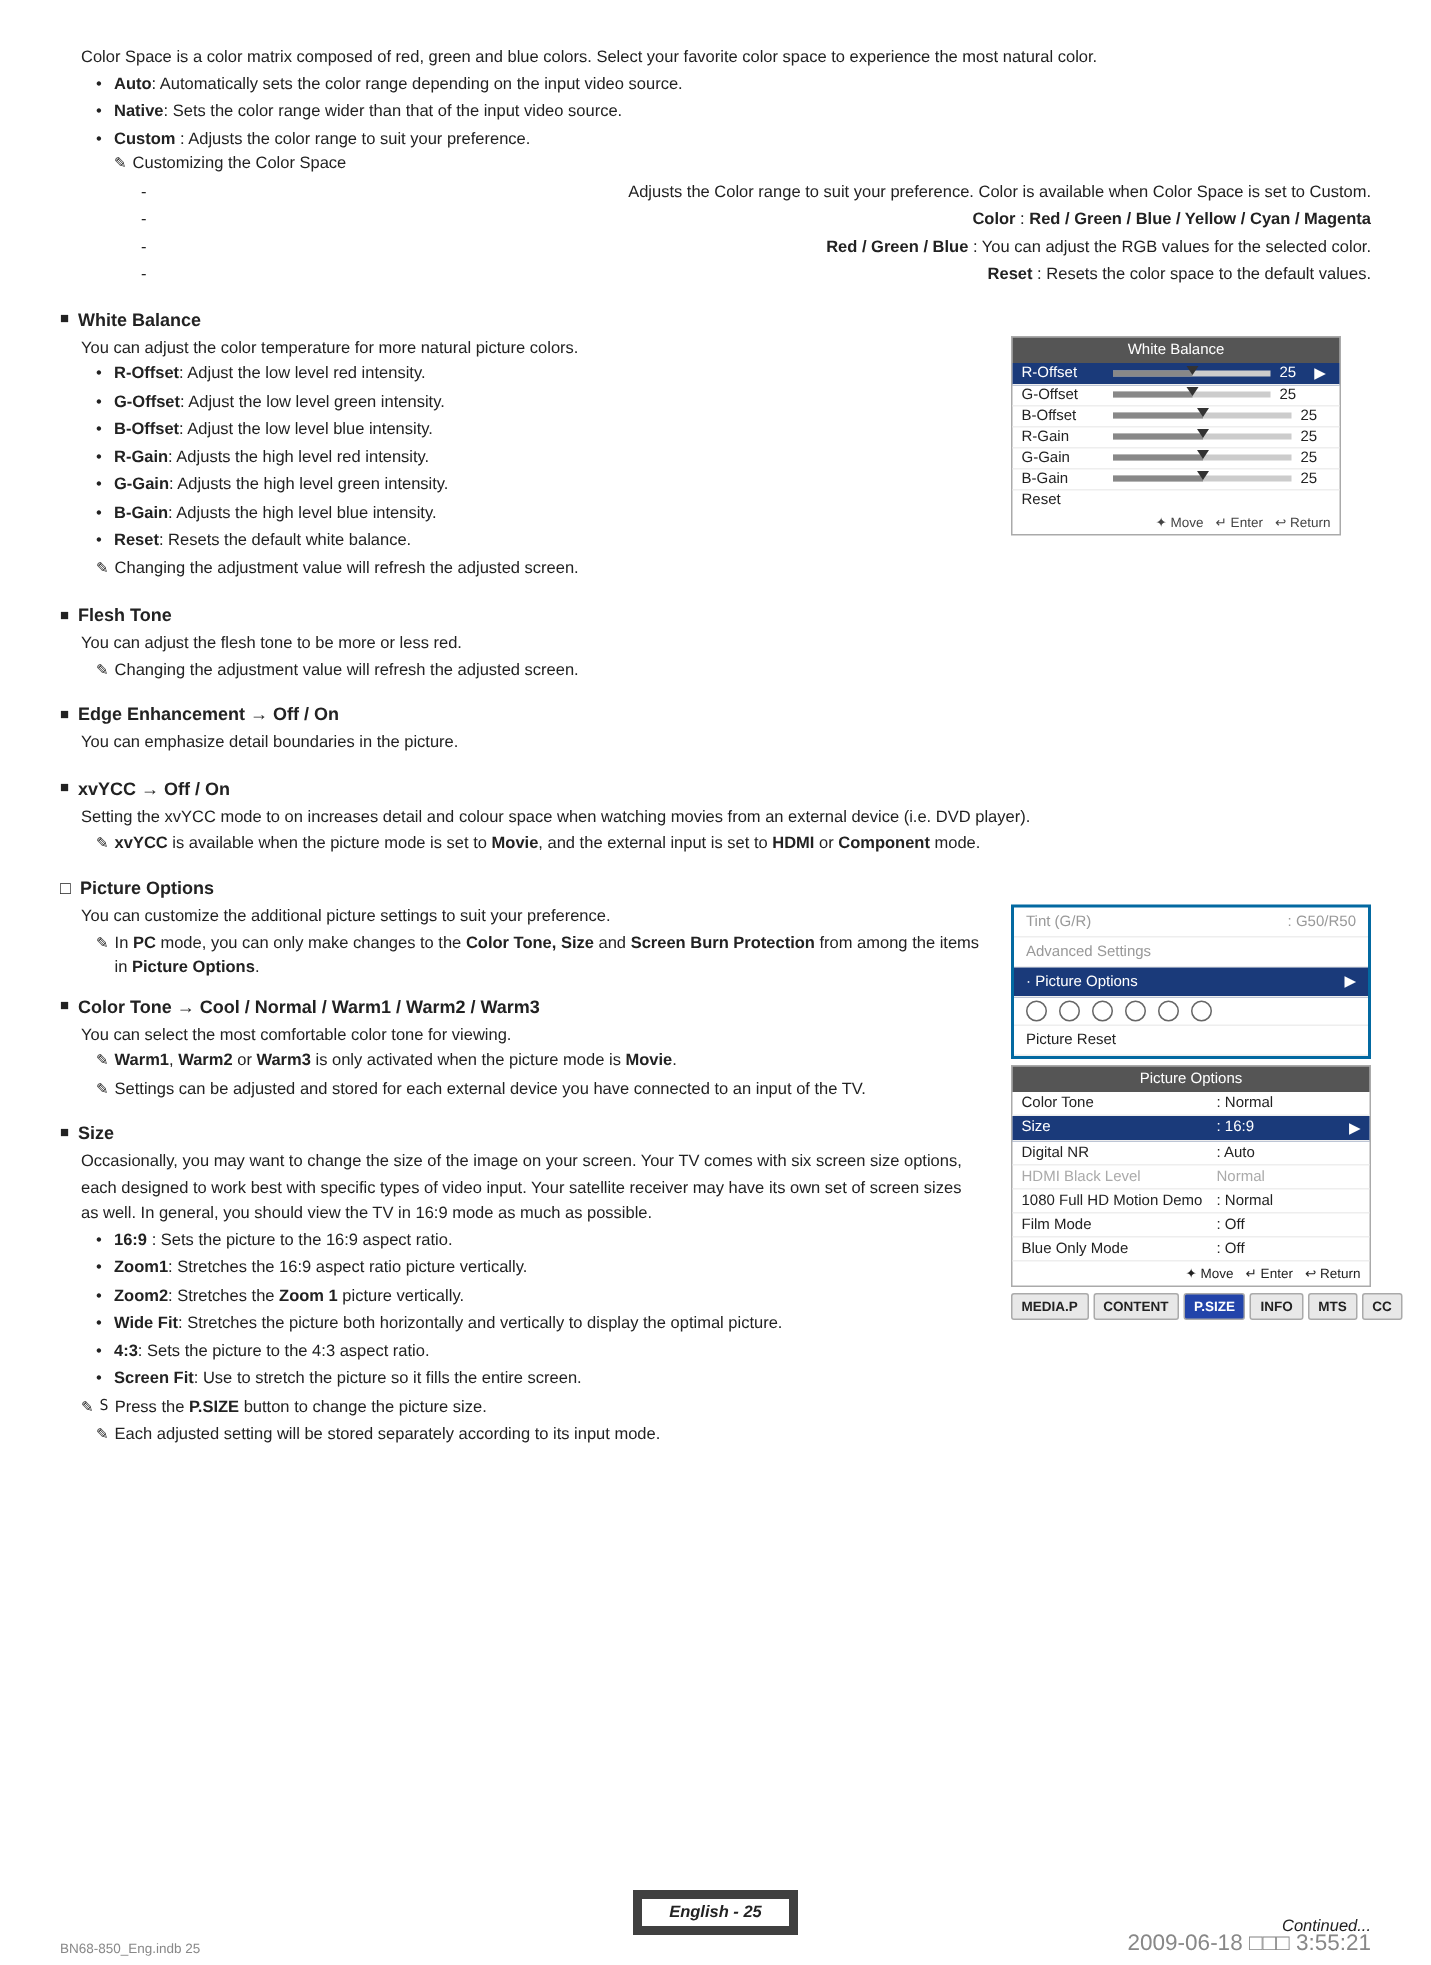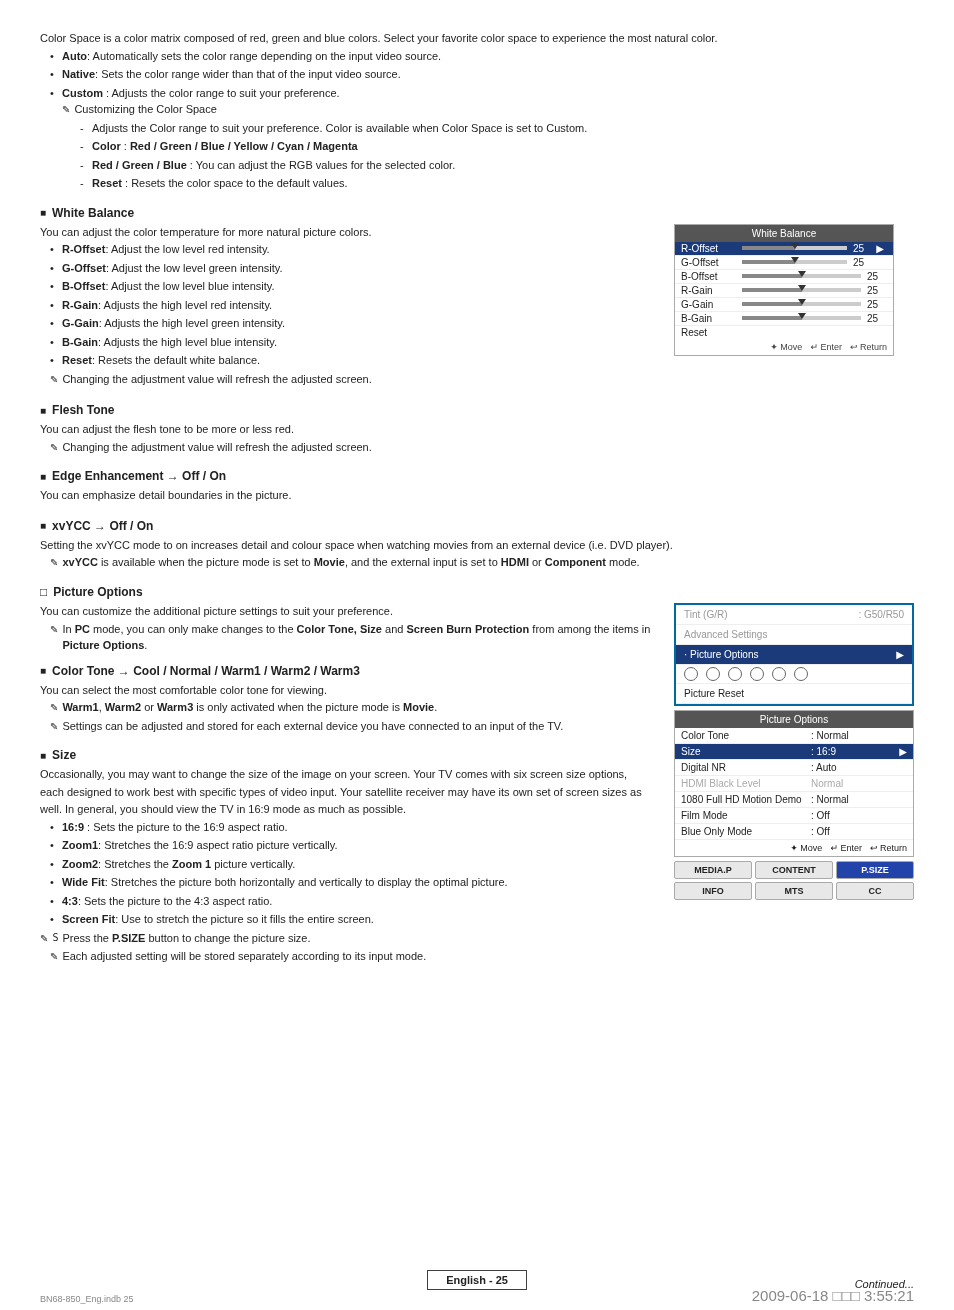--- a/index.html
+++ b/index.html
@@ -28,20 +28,21 @@
       display: flex;
       align-items: center;
       margin-bottom: 4px;
     }
     .section-title::before {
       content: '■';
       margin-right: 6px;
       font-size: 10px;
     }
     .section-body {
+      margin-left: 14px;
       line-height: 1.6;
     }
     .bullet-list {
       list-style: none;
       padding-left: 10px;
     }
     .bullet-list li {
       position: relative;
       padding-left: 12px;
       margin-bottom: 2px;
@@ -54,20 +55,21 @@
     }
     .sub-list {
       list-style: none;
       padding-left: 18px;
     }
     .sub-list li {
       position: relative;
       padding-left: 12px;
       margin-bottom: 2px;
       line-height: 1.5;
+      text-align: right;
     }
     .sub-list li::before {
       content: '-';
       position: absolute;
       left: 0;
     }
     .note {
       display: flex;
       align-items: flex-start;
       margin-left: 10px;
@@ -224,21 +226,20 @@
     .pic-opt-arrow { font-size: 10px; }
     .pic-options-footer {
       display: flex;
       justify-content: flex-end;
       padding: 3px 6px;
       font-size: 9px;
       gap: 8px;
     }
     .remote-btns {
       display: flex;
-      flex-direction: column;
       gap: 3px;
       margin-top: 4px;
     }
     .remote-row {
       display: flex;
       gap: 3px;
     }
     .remote-btn {
       border: 1px solid #aaa;
       background: #e8e8e8;
@@ -269,24 +270,25 @@
     .page-bottom {
       position: absolute;
       bottom: 20px;
       left: 0;
       right: 0;
       display: flex;
       align-items: center;
       justify-content: center;
     }
     .page-num-box {
-      border: 1px solid #404040;
+      border: 6px solid #404040;
       padding: 3px 18px;
       font-size: 11px;
       font-weight: bold;
+      font-style: italic;
     }
     .continued {
       position: absolute;
       right: 40px;
       bottom: 20px;
       font-style: italic;
       font-size: 11px;
     }
     .footer-meta {
       position: absolute;

